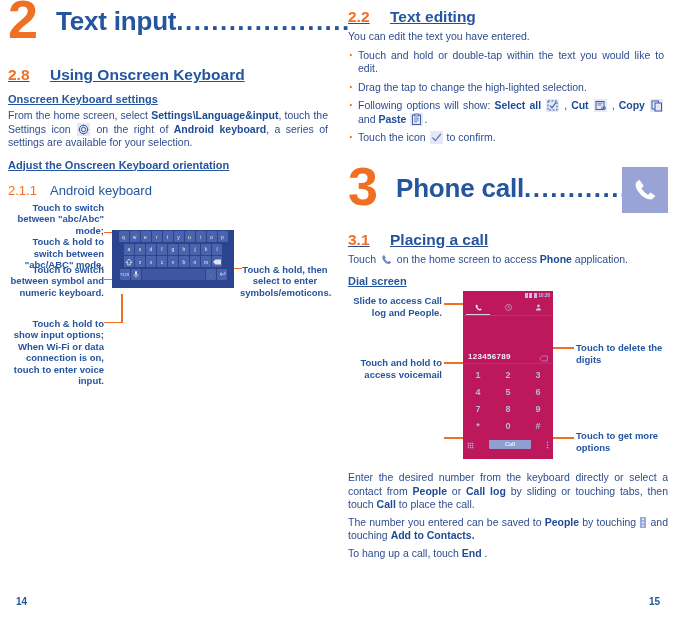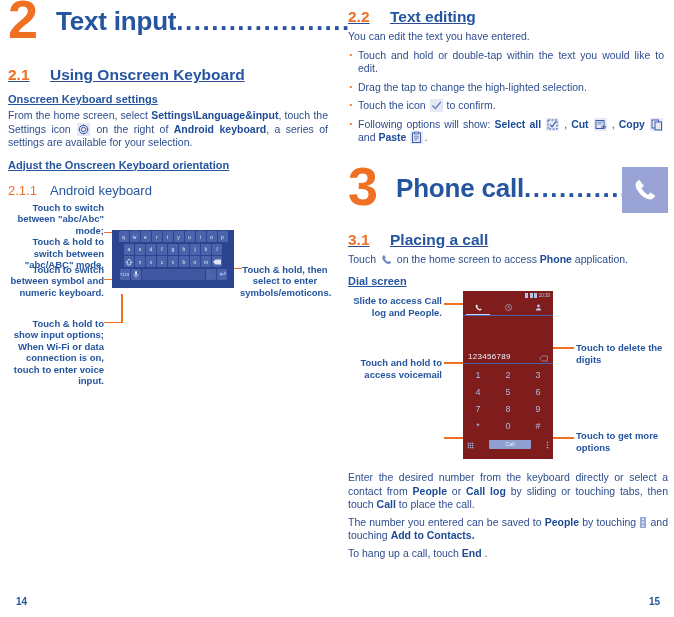--- a/index.html
+++ b/index.html
@@ -115,21 +115,22 @@
     display:flex;align-items:center;justify-content:center;
     border-radius:1px;
   }
   .key.space{width:63px;background:#3f57a0;}
 
   
   .dialfig{position:relative;height:180px;}
   .phone{
     position:absolute;left:115px;top:4px;
     width:90px;height:168px;
-    background:#7f1d1d;
+    background:#be185d;
+    font-weight:bold;
   }
   .statusbar{
     height:9px;display:flex;justify-content:flex-end;align-items:center;
     padding-right:3px;gap:1.5px;
   }
   .sbdot{width:3px;height:5px;background:#b9c4e6;display:inline-block;}
   .sbtxt{font-size:4.5px;color:#c3cdea;}
   .tabs{
     height:15px;display:flex;align-items:center;
     border-bottom:1px solid #4a63ab;
@@ -178,21 +179,21 @@
   <div class="col col-left">
 
     <div class="chapter">
       <div class="num">2</div>
       <div class="title">
         <span>Text input</span><span class="dots">....................</span>
       </div>
     </div>
 
     <div class="h2">
-      <span class="snum">2.1</span>
+      <span class="snum">2.8</span>
       <span class="stxt">Using Onscreen Keyboard</span>
     </div>
 
     <div class="h-under">Onscreen Keyboard settings</div>
 
     <p class="body"><span>From the home screen, select </span><b>Settings\Language&amp;input</b><span>, touch the Settings icon </span><span class="ico"><svg viewBox="0 0 13 13">
             <g fill="none" stroke="#3b5aa8" stroke-width="1">
               <circle cx="6.5" cy="6.5" r="2.2"></circle>
               <circle cx="6.5" cy="6.5" r="4.1"></circle>
               <path d="M6.5 1.6v1.2M6.5 10.2v1.2M1.6 6.5h1.2M10.2 6.5h1.2M3 3l.9.9M9.1 9.1l.9.9M10 3l-.9.9M3.9 9.1L3 10"></path>
@@ -300,39 +301,39 @@
     <div class="h2" style="margin-top:8px;">
       <span class="snum">2.2</span>
       <span class="stxt">Text editing</span>
     </div>
 
     <p class="body nj">You can edit the text you have entered.</p>
 
     <ul class="bullets">
       <li><span>Touch and hold or double-tap within the text you would like to edit.</span></li>
       <li><span>Drag the tap to change the high-lighted selection.</span></li>
-      <li><span>Touch the icon </span><span class="ico"><svg viewBox="0 0 13 13">
-              <path d="M2.5 6.5 5.3 9.6 10.8 3" fill="none" stroke="#5b77bd" stroke-width="1.2"></path>
-            </svg></span><span> to confirm.</span></li>
       <li><span>Following options will show: </span><b>Select all</b>&nbsp;<span class="ico"><svg viewBox="0 0 13 13">
               <rect x="2" y="2" width="9" height="9" fill="none" stroke="#3b5aa8" stroke-width="1" stroke-dasharray="2 1.4"></rect>
               <path d="M4 6.6 6 8.8 10 3.4" fill="none" stroke="#3b5aa8" stroke-width="1.1"></path>
             </svg></span> , <b>Cut</b>&nbsp;<span class="ico"><svg viewBox="0 0 13 13">
               <rect x="2" y="2.5" width="8" height="8" fill="none" stroke="#3b5aa8" stroke-width="1"></rect>
               <path d="M3.5 4.2h5M3.5 6h4" stroke="#3b5aa8" stroke-width="0.7"></path>
               <circle cx="8.6" cy="9" r="1" fill="none" stroke="#3b5aa8" stroke-width="0.8"></circle>
               <circle cx="10.6" cy="9" r="1" fill="none" stroke="#3b5aa8" stroke-width="0.8"></circle>
             </svg></span> , <b>Copy</b>&nbsp;<span class="ico"><svg viewBox="0 0 13 13">
               <rect x="2" y="2" width="6.5" height="8" fill="none" stroke="#3b5aa8" stroke-width="1"></rect>
               <rect x="5" y="4" width="6.5" height="8" fill="#e6e9f5" stroke="#3b5aa8" stroke-width="1"></rect>
             </svg></span><span> and </span><b>Paste</b>&nbsp;<span class="ico"><svg viewBox="0 0 13 13">
               <rect x="2.5" y="2" width="8" height="9.5" fill="none" stroke="#3b5aa8" stroke-width="1"></rect>
               <rect x="4.7" y="1" width="3.6" height="2" fill="#e6e9f5" stroke="#3b5aa8" stroke-width="0.8"></rect>
               <path d="M4.2 5.2h4.6M4.2 7h4.6M4.2 8.8h3" stroke="#3b5aa8" stroke-width="0.7"></path>
             </svg></span><span>.</span></li>
+      <li><span>Touch the icon </span><span class="ico"><svg viewBox="0 0 13 13">
+              <path d="M2.5 6.5 5.3 9.6 10.8 3" fill="none" stroke="#5b77bd" stroke-width="1.2"></path>
+            </svg></span><span> to confirm.</span></li>
     </ul>
 
     <div class="chapter" style="margin-top:22px;">
       <div class="num">3</div>
       <div class="title">
         <span>Phone call</span><span class="dots">...............</span>
       </div>
       <div class="chapicon">
         <svg viewBox="0 0 32 32" width="30" height="30">
           <path d="M10 5c-2 1-4 3.2-4 5.4 0 6.6 9 15.6 15.6 15.6 2.2 0 4.4-2 5.4-4l-5.2-3.4-2.6 2.6c-2.6-1.4-5.6-4.4-7-7l2.6-2.6z" fill="#ffffff"></path>

